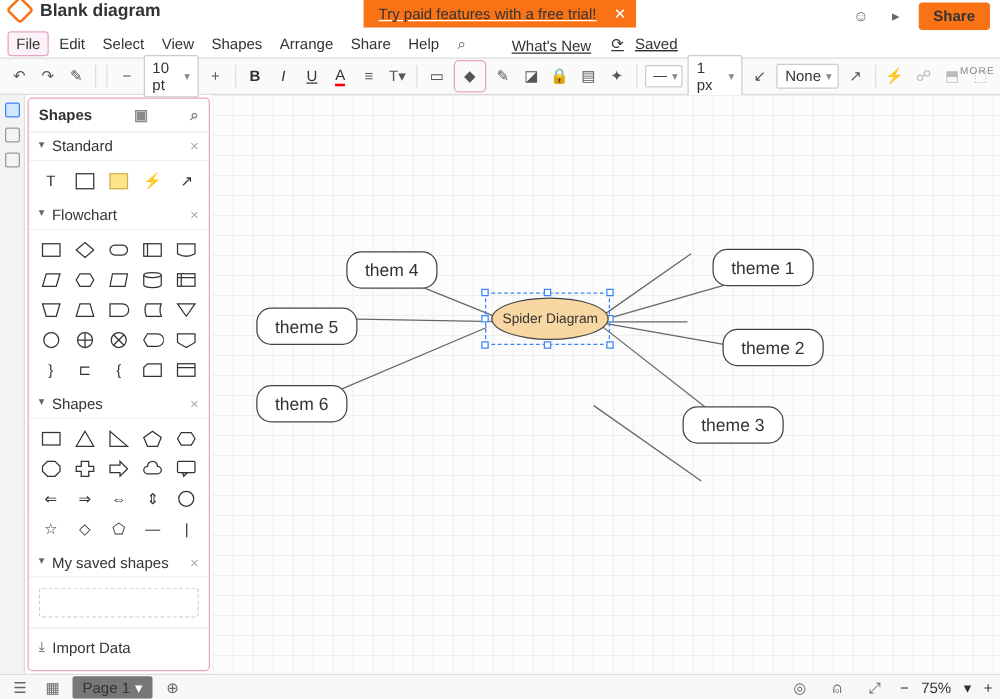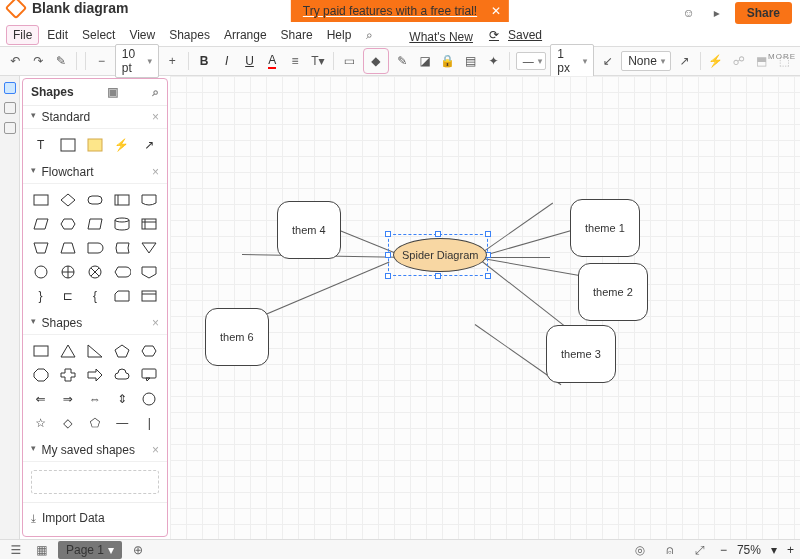--- a/index.html
+++ b/index.html
@@ -34,21 +34,21 @@
 .phdr{padding:6px 8px;font-weight:600;font-size:13px;display:flex;align-items:center;gap:6px;border-bottom:1px solid #eee}
 .phdr .picon{margin-left:auto;cursor:pointer;color:#888}
 .sect{padding:4px 8px;font-size:11px;color:#666;display:flex;align-items:flex-start;gap:4px;border-bottom:1px solid #f0f0f0}
 .sect:before{content:"▾";font-size:9px;margin-right:2px}
 .sect .close{margin-left:auto;cursor:pointer;color:#aaa}
 .grid{display:grid;grid-template-columns:repeat(5,1fr);gap:4px;padding:6px}
 .shp{height:20px;display:flex;align-items:center;justify-content:center}
 .shp svg{width:18px;height:16px}
 .import{padding:8px;border-top:1px solid #eee;display:flex;align-items:center;gap:6px;font-size:11px;color:#555;cursor:pointer}
 .canvas{flex:1;position:relative;background:#fcfcfc;background-image:linear-gradient(#eee 1px,transparent 1px),linear-gradient(90deg,#eee 1px,transparent 1px);background-size:16px 16px;overflow:hidden}
-.node{position:absolute;border:1.2px solid #444;border-radius:12px;background:#fff;padding:22px 14px;font-size:11px;white-space:nowrap}
+.node{position:absolute;border:1.2px solid #444;border-radius:12px;background:#fff;padding:6px 14px;font-size:14px;white-space:nowrap}
 .center{position:absolute;border:1.2px solid #444;border-radius:50%;background:#f8d7a3;padding:10px 8px;font-size:11px;white-space:nowrap}
 .sel-handles{position:absolute;border:1px dashed #3b82f6}
 .sel-handles i{position:absolute;width:6px;height:6px;background:#fff;border:1px solid #3b82f6}
 .line{position:absolute;background:#666;height:1px;transform-origin:left center}
 .botbar{height:20px;border-top:1px solid #ddd;background:#f7f7f7;display:flex;align-items:center;padding:0 6px;gap:6px;font-size:11px}
 .page-tab{background:#777;color:#fff;padding:2px 8px;border-radius:2px;display:inline-flex;align-items:center;gap:4px}
 .bot-right{margin-left:auto;display:flex;gap:10px;align-items:center;color:#666}
 .more{position:absolute;right:4px;top:52px;font-size:8px;color:#888;letter-spacing:1px}
 </style>
 </head>
@@ -387,20 +387,21 @@
     <div class="line" style="left:305px;top:248px;width:105px;transform:rotate(35deg)"></div>
     <div class="line" style="left:307px;top:181px;width:130px;transform:rotate(-16deg)"></div>
     <div class="line" style="left:307px;top:181px;width:130px;transform:rotate(10deg)"></div>
     <div class="line" style="left:307px;top:181px;width:130px;transform:rotate(38deg)"></div>
     <div class="line" style="left:72px;top:178px;width:155px;transform:rotate(1deg)"></div>
     <div class="line" style="left:72px;top:248px;width:160px;transform:rotate(-23deg)"></div>
     <div class="line" style="left:135px;top:140px;width:100px;transform:rotate(22deg)"></div>
 
     <div class="node" style="left:107px;top:125px">them 4</div>
     <div class="node" style="left:400px;top:123px">theme 1</div>
+    <div class="node" style="left:35px;top:170px">theme 5</div>
     <div class="node" style="left:408px;top:187px">theme 2</div>
     <div class="node" style="left:35px;top:232px">them 6</div>
     <div class="node" style="left:376px;top:249px">theme 3</div>
 
     <div class="sel-handles" style="left:218px;top:158px;width:100px;height:42px">
       <i style="left:-4px;top:-4px"></i>
         <i style="right:-4px;top:-4px"></i>
         <i style="left:-4px;bottom:-4px"></i>
         <i style="right:-4px;bottom:-4px"></i>
       <i style="left:46px;top:-4px"></i>

